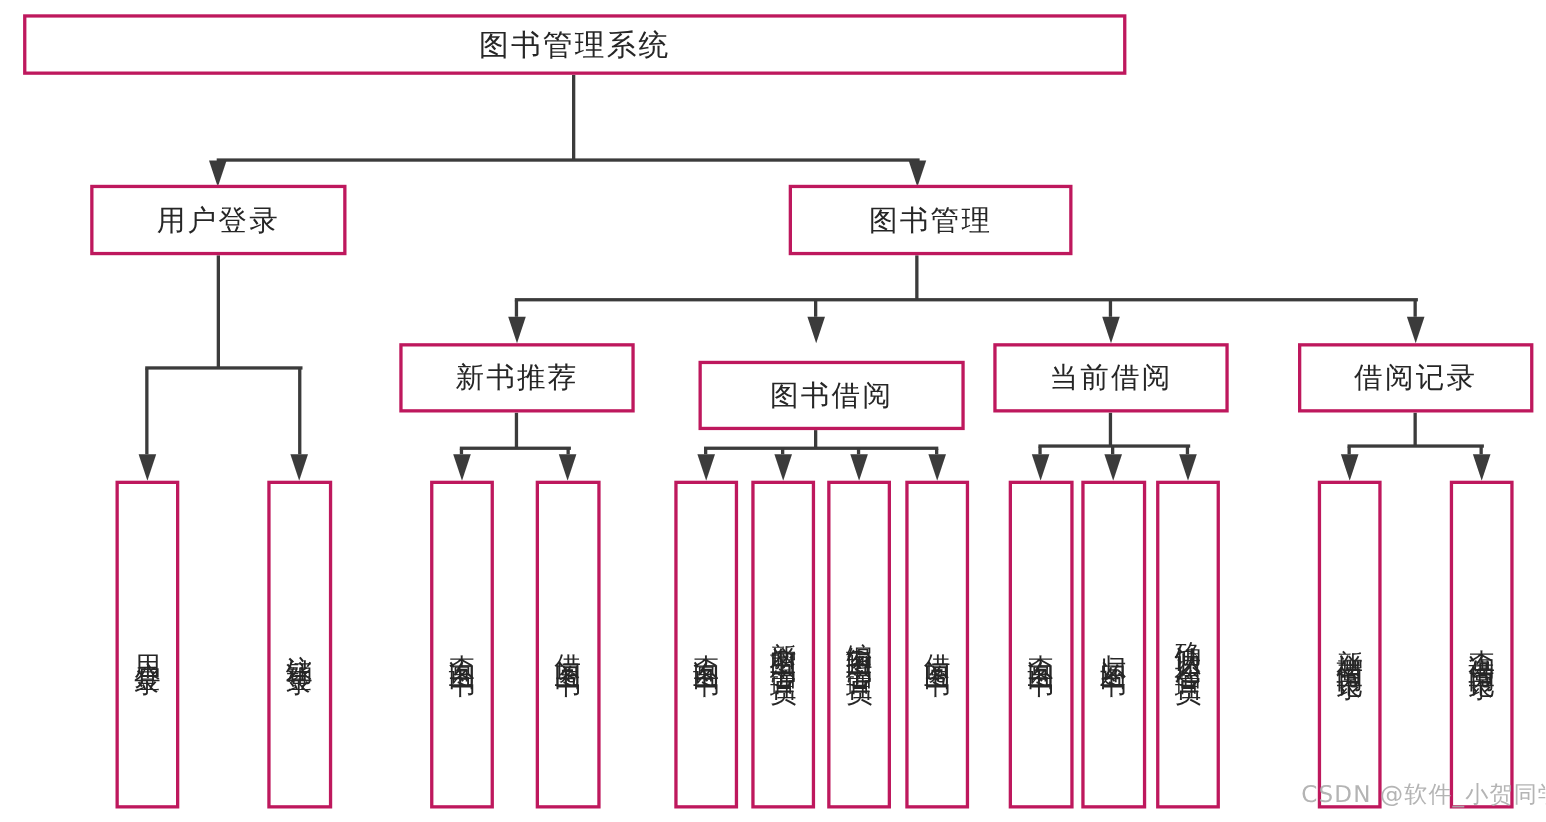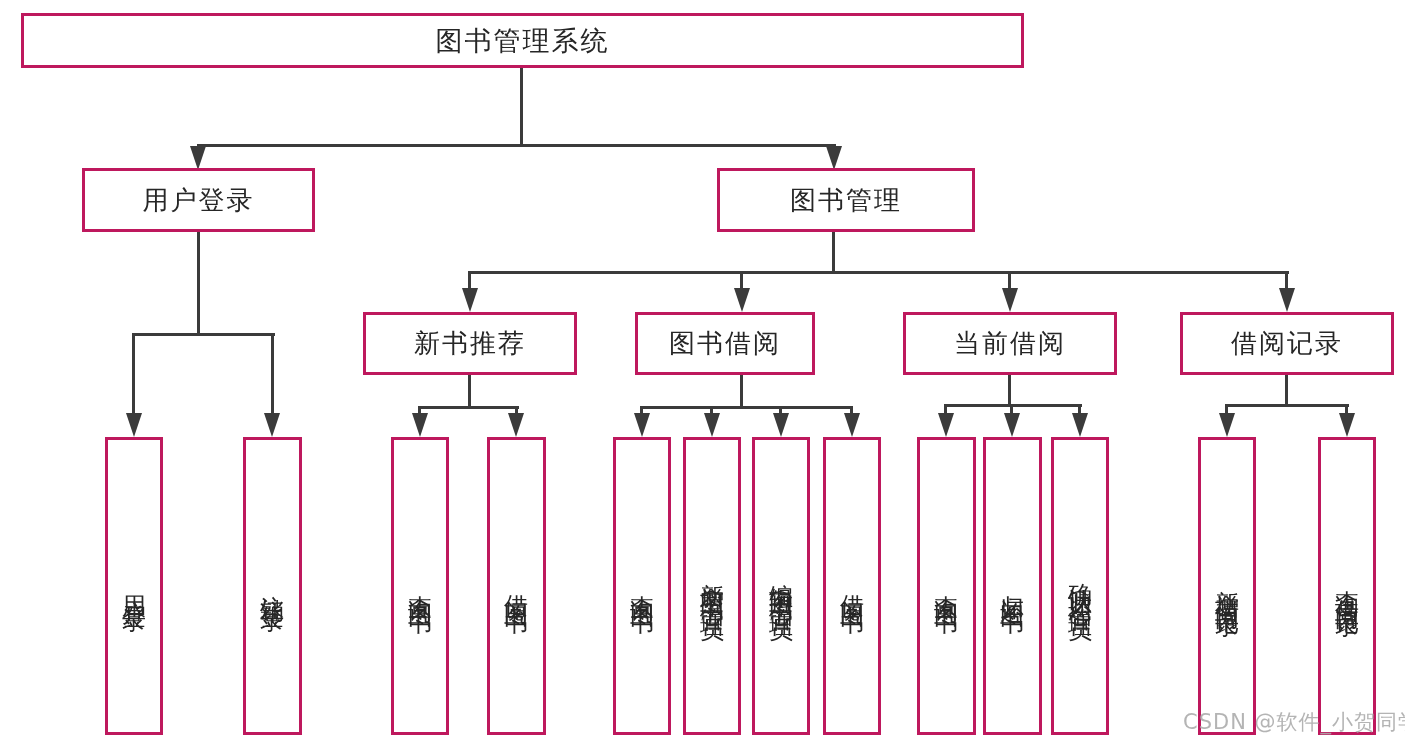--- a/index.html
+++ b/index.html
@@ -101,21 +101,21 @@
   <div class="ln" style="left:1345px;top:406px;width:3px;height:7px;"></div>
   <div class="arrow" style="left:1219px;top:413px;"></div>
   <div class="arrow" style="left:1339px;top:413px;"></div>
 
   <div class="box box-root" style="left:21px;top:13px;width:1003px;height:55px;">图书管理系统</div>
 
   <div class="box" style="left:82px;top:168px;width:233px;height:64px;">用户登录</div>
   <div class="box" style="left:717px;top:168px;width:258px;height:64px;">图书管理</div>
 
   <div class="box" style="left:363px;top:312px;width:214px;height:63px;">新书推荐</div>
-  <div class="box" style="left:635px;top:312px;width:180px;height:63px;">图书借阅</div>
+  <div class="box" style="left:635px;top:328px;width:242px;height:63px;">图书借阅</div>
   <div class="box" style="left:903px;top:312px;width:214px;height:63px;">当前借阅</div>
   <div class="box" style="left:1180px;top:312px;width:214px;height:63px;">借阅记录</div>
 
   <div class="box box-leaf" style="left:105px;top:437px;width:58px;height:298px;">用户登录</div>
   <div class="box box-leaf" style="left:243px;top:437px;width:59px;height:298px;">注销登录</div>
 
   <div class="box box-leaf" style="left:391px;top:437px;width:58px;height:298px;">查询图书</div>
   <div class="box box-leaf" style="left:487px;top:437px;width:59px;height:298px;">借阅图书</div>
 
   <div class="box box-leaf" style="left:613px;top:437px;width:58px;height:298px;">查询图书</div>

